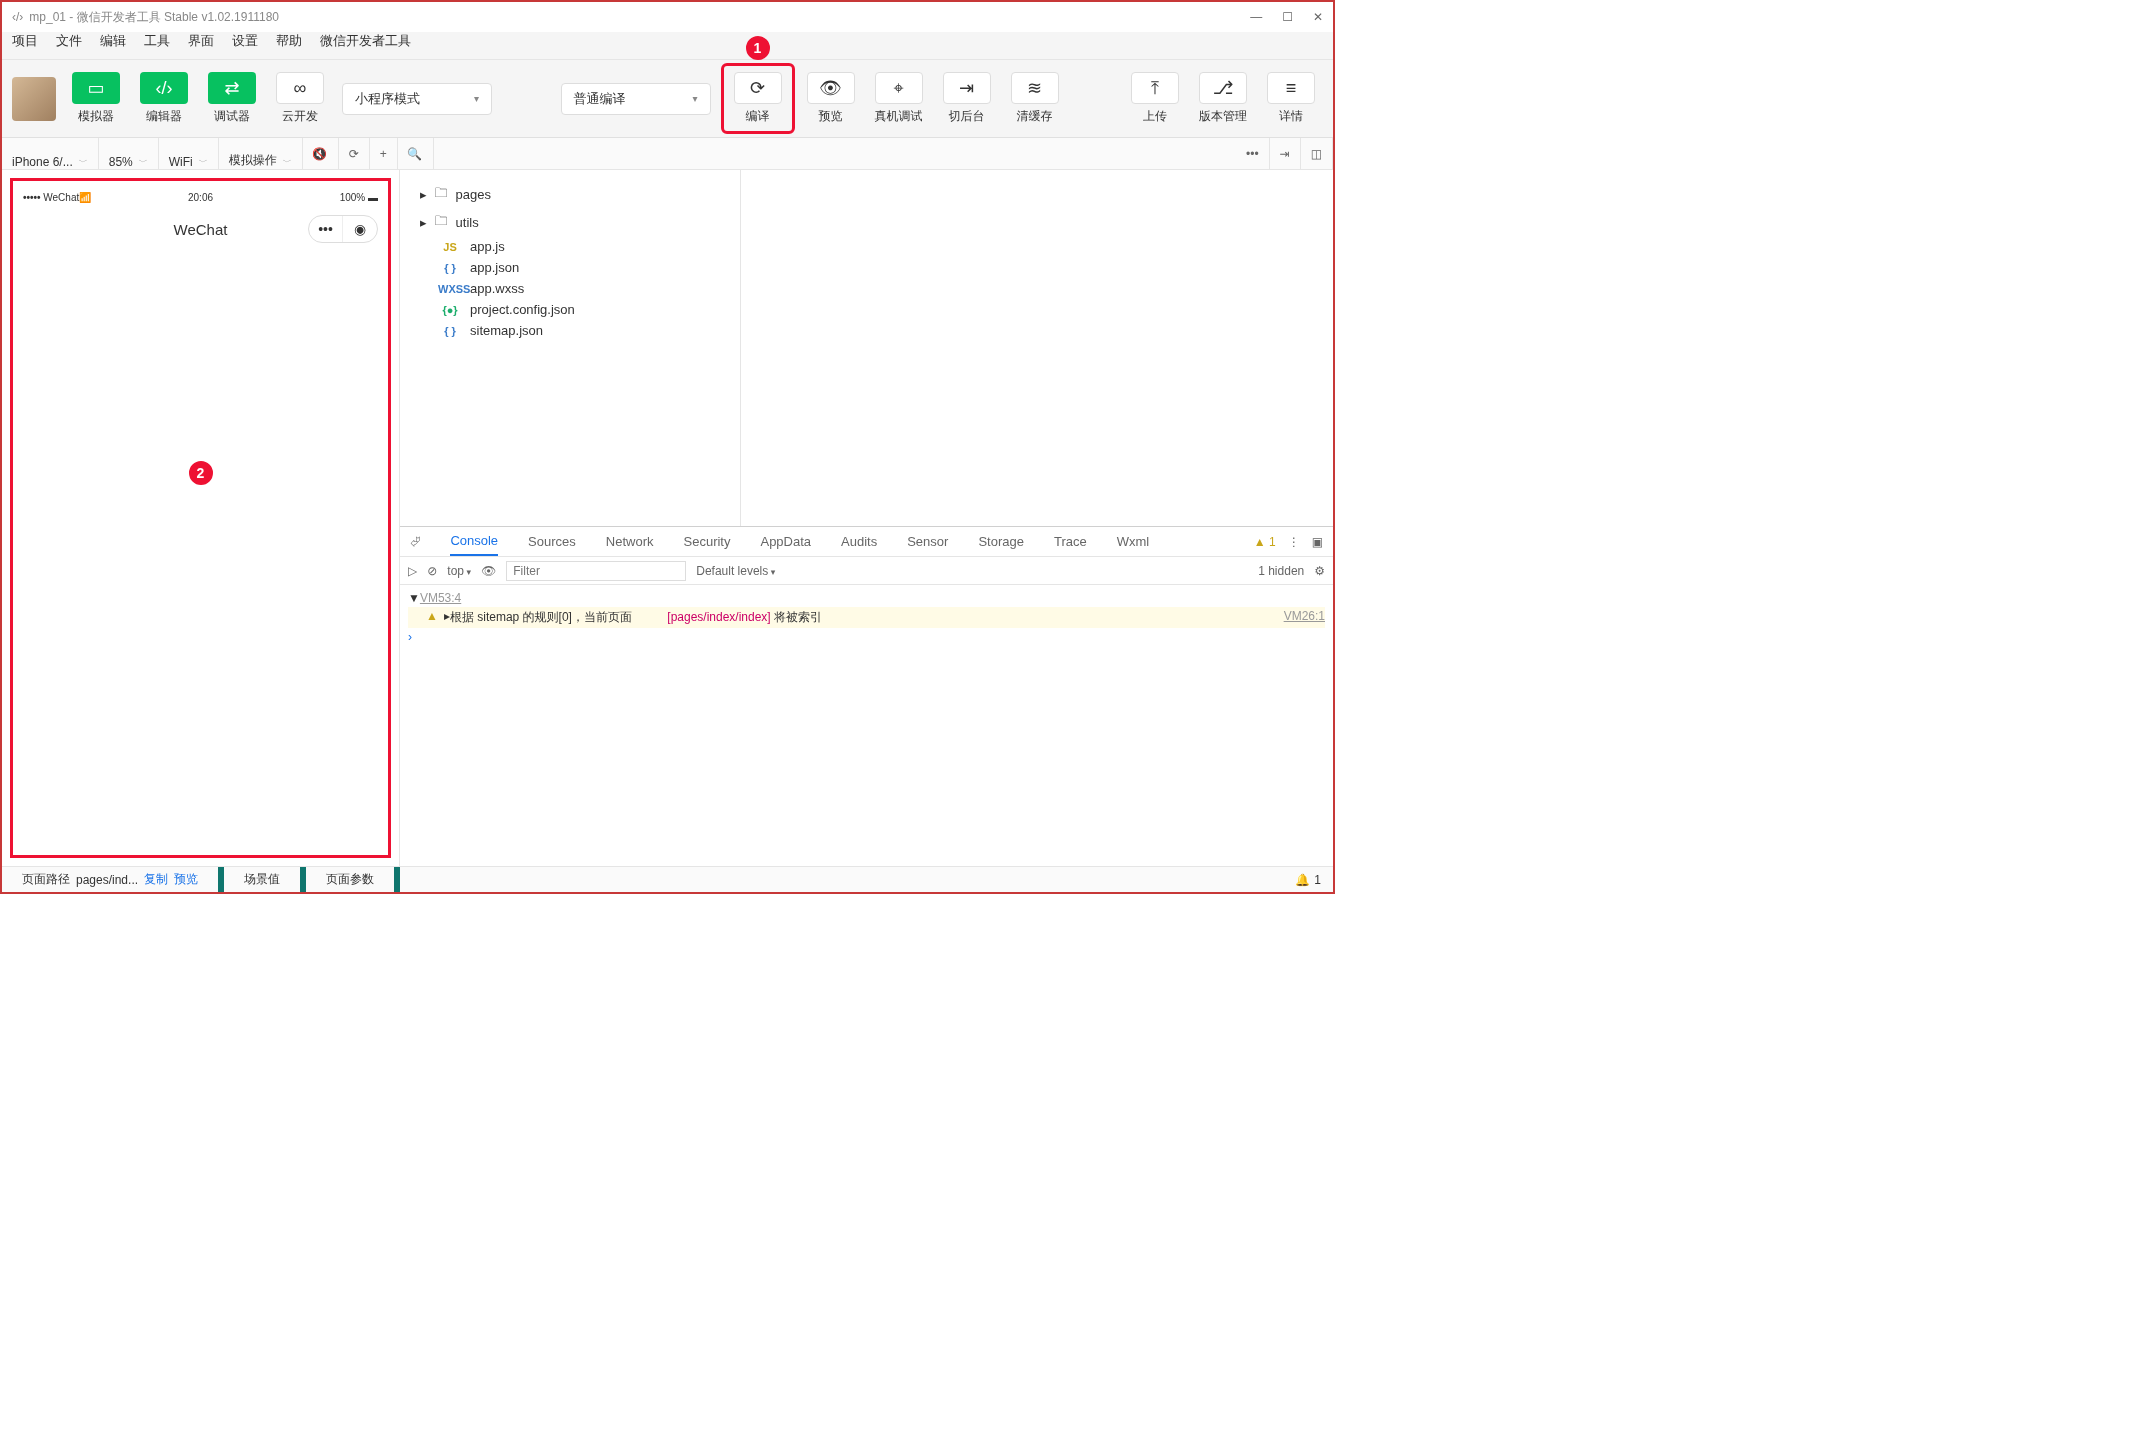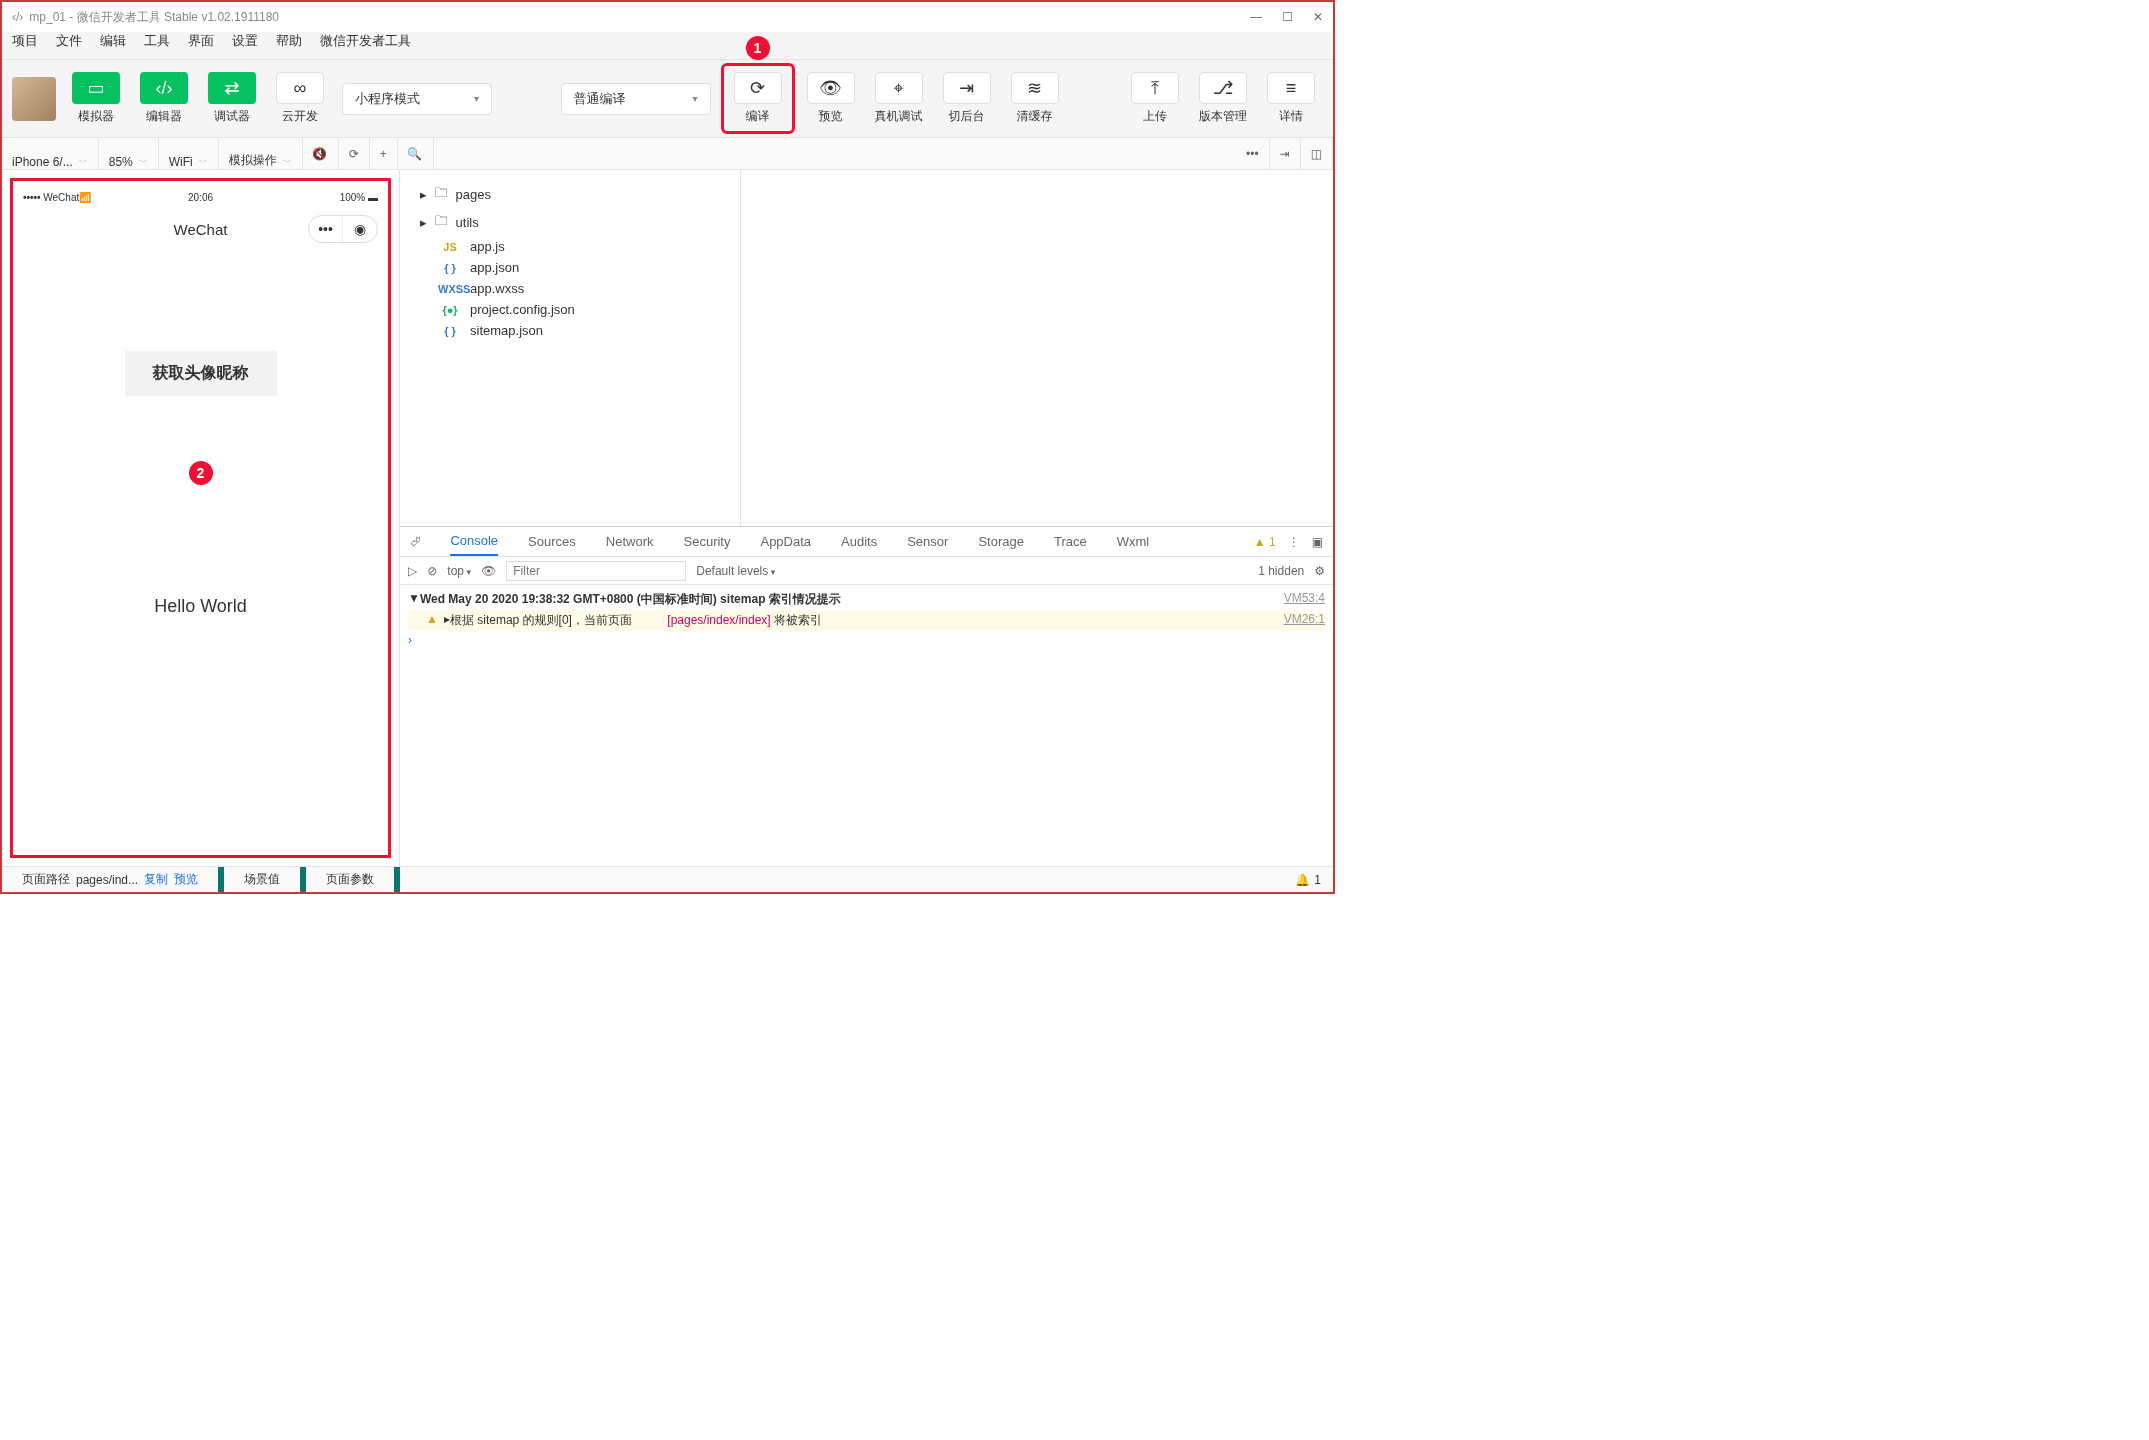--- a/index.html
+++ b/index.html
@@ -208,24 +208,20 @@
         <span><b>•••••</b> <span>WeChat</span>📶</span>
         <span class="time">20:06</span>
         <span style="margin-left:auto"><span>100%</span> ▬</span>
       </div>
       <div class="navhead">
         <span class="title">WeChat</span>
         <div class="capsule">
             <span>•••</span>
             <span>◉</span>
           </div>
-      </div>
-      <div class="simcontent">
-        <div class="btn1">获取头像昵称</div>
-        <div class="hello">Hello World</div>
       </div>
     </div>
   </div>
 
   <div class="rightpane">
     <div class="filearea">
       <div class="filetree">
         <div class="row">
             <span>▸</span>
             <span>🗀</span>
@@ -285,21 +281,20 @@
         <span class="dd">top</span>
         <span>👁</span>
         <input placeholder="Filter" style="">
         <span class="dd">Default levels</span>
         <span style="margin-left:auto">1 hidden</span>
         <span>⚙</span>
       </div>
       <div class="console">
         <div class="line">
           <span>▼ </span>
-          <span class="msg"><b>Wed May 20 2020 19:38:32 GMT+0800 (中国标准时间) sitemap 索引情况提示</b></span>
           <span class="src">VM53:4</span>
         </div>
         <div class="line warn">
           <span class="warnic">▲</span>
             <span>▸ </span>
           <span class="msg"><span>根据 sitemap 的规则[0]，当前页面 </span><span class="bracket">[pages/index/index]</span><span> 将被索引</span></span>
           <span class="src">VM26:1</span>
         </div>
         <div class="line">
             <span class="prompt">›</span>

